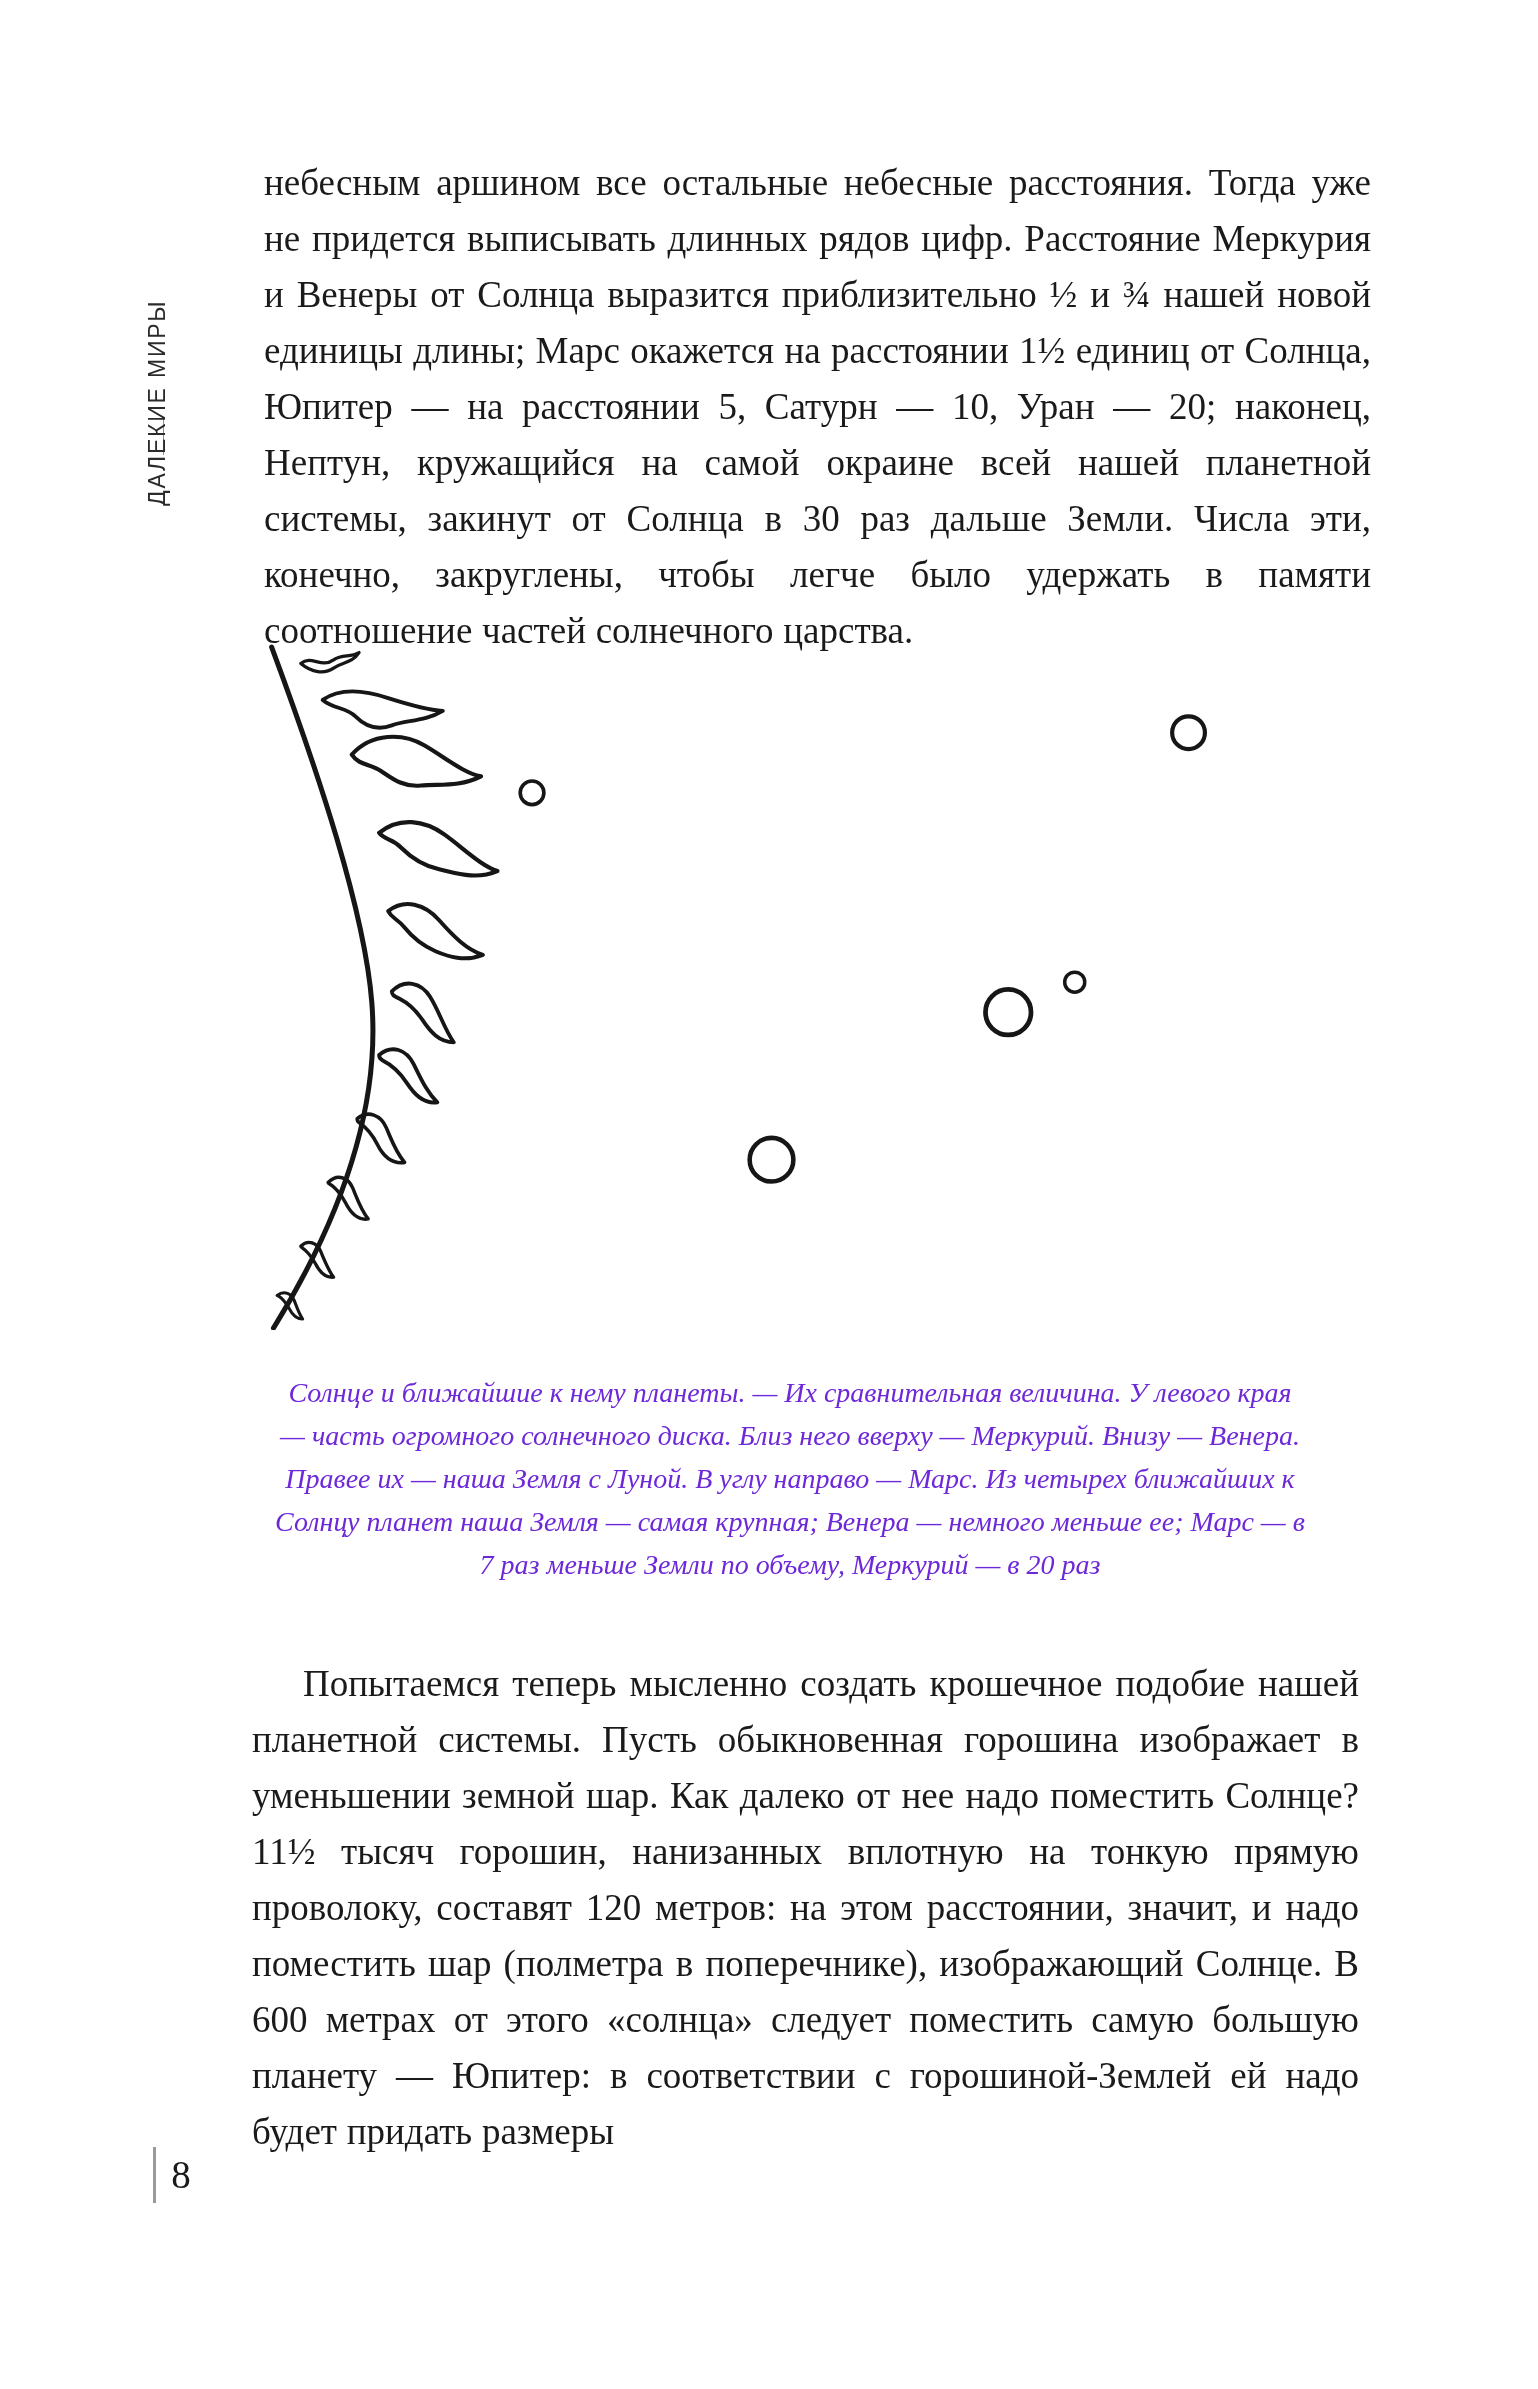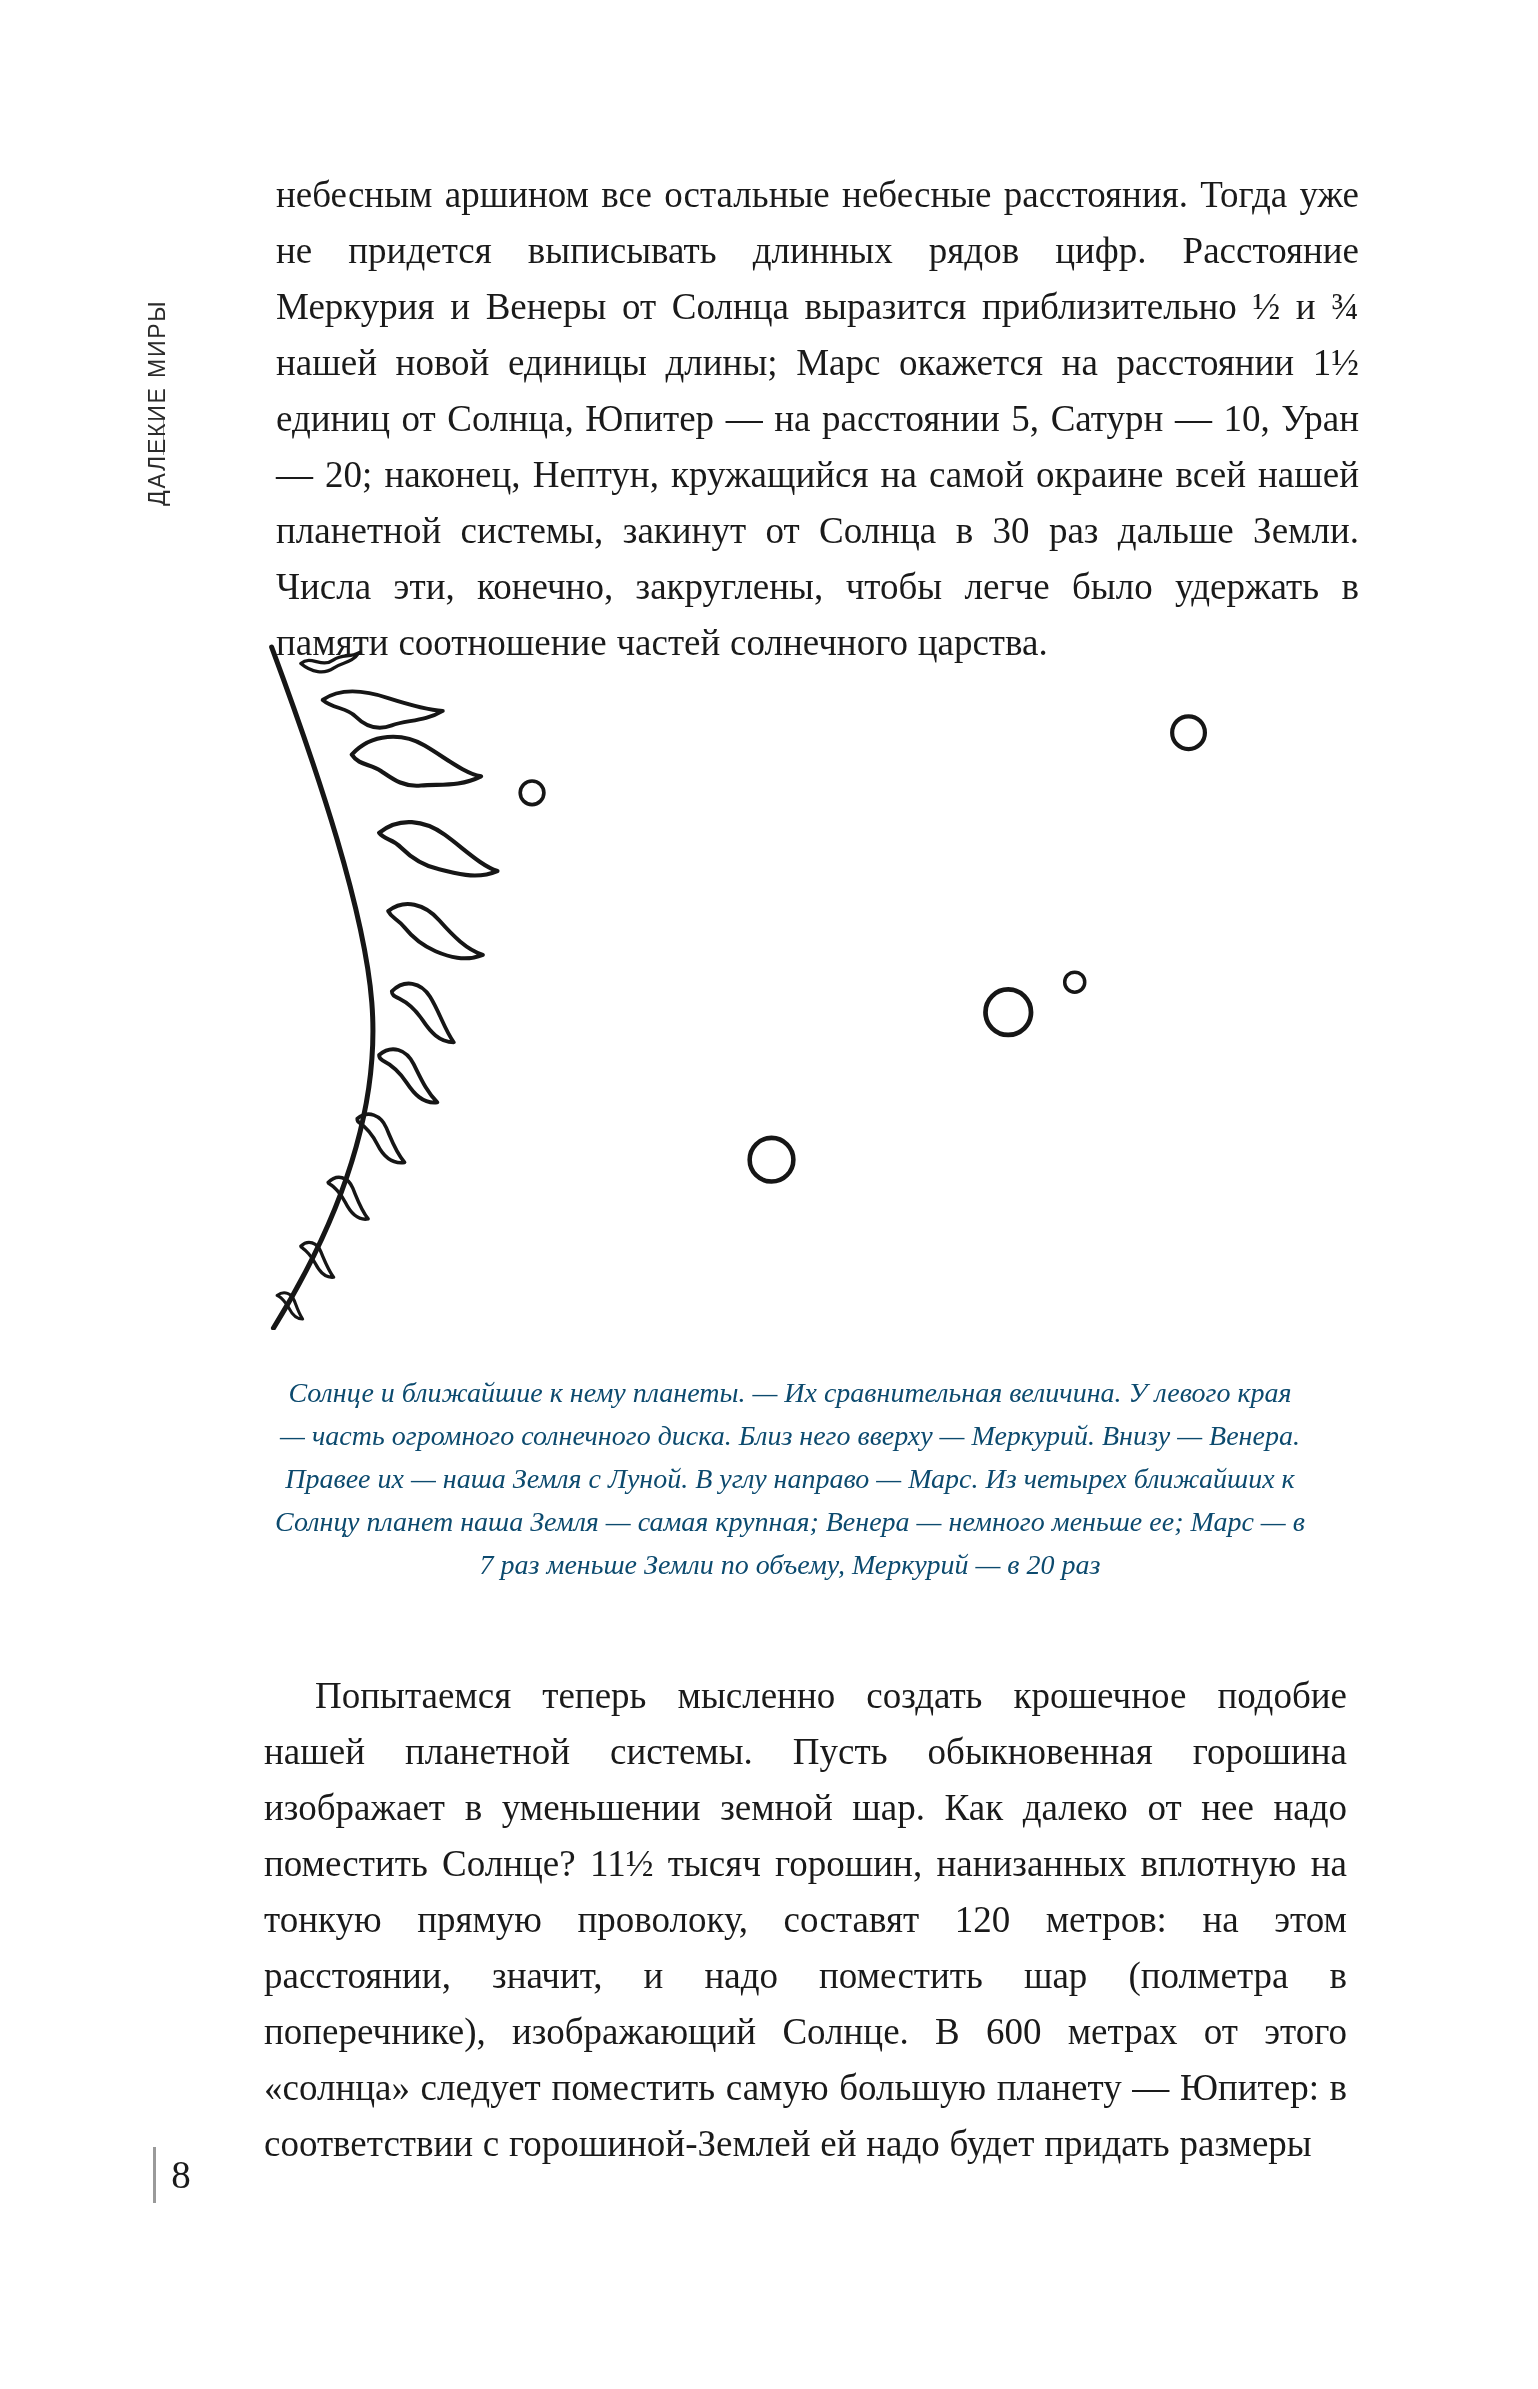--- a/index.html
+++ b/index.html
@@ -52,21 +52,21 @@
 
   
   .column {
     position: absolute;
     left: 264px;
     top: 155px;
     width: 1107px;
   }
 
   p.body {
-    margin: 12px;
+    margin: 0;
     font-size: 37px;
     line-height: 56px;
     text-align: justify;
     text-justify: inter-word;
     letter-spacing: 0px;
     word-spacing: 0.5px;
     -webkit-hyphens: none;
     hyphens: none;
   }
   p.body.second {
@@ -91,21 +91,21 @@
   .caption {
     position: absolute;
     left: 273px;
     top: 1371px;
     width: 1034px;
     margin: 0;
     font-size: 28px;
     line-height: 43px;
     font-style: italic;
     text-align: center;
-    color: #0c4a6e;
+    color: #6d28d9;
   }
 
   
   .column2 {
     position: absolute;
     left: 252px;
     top: 1656px;
     width: 1107px;
   }
 

